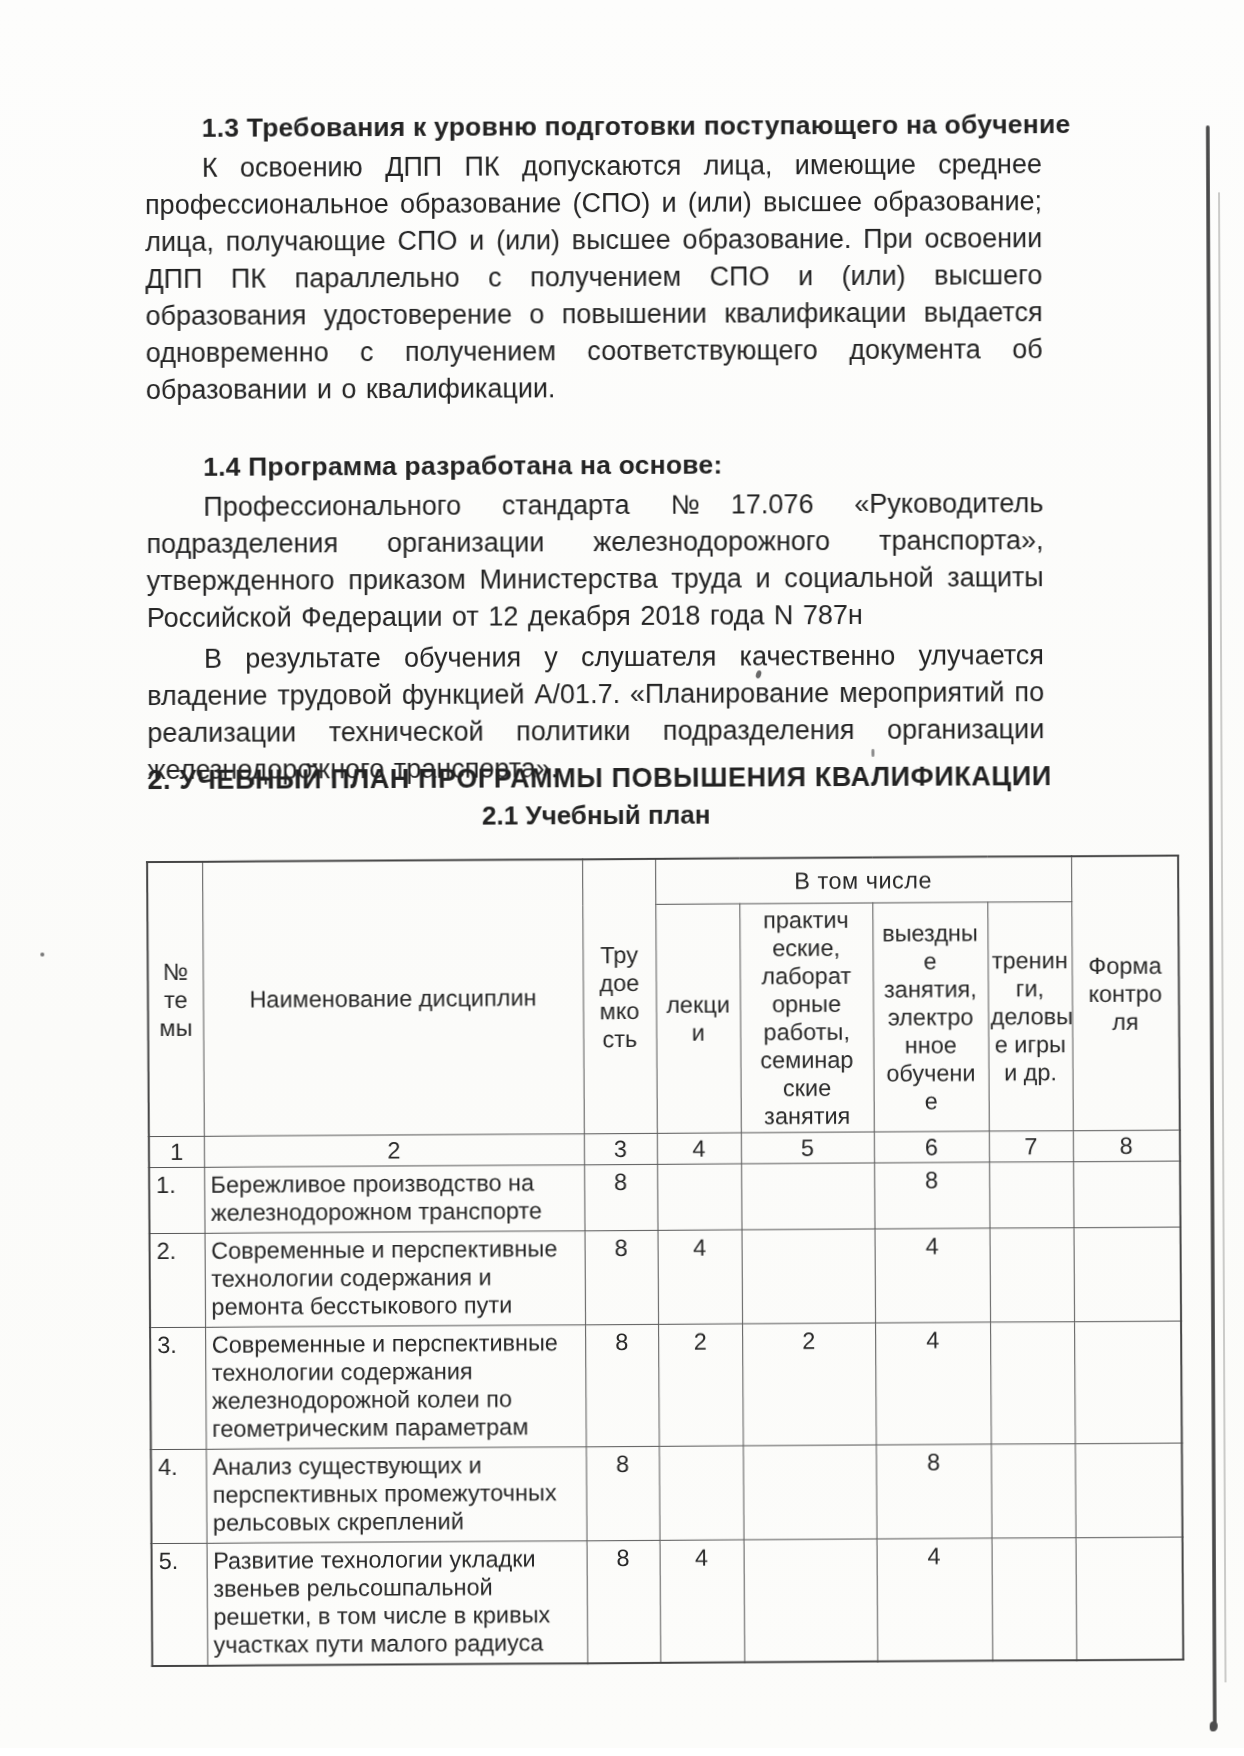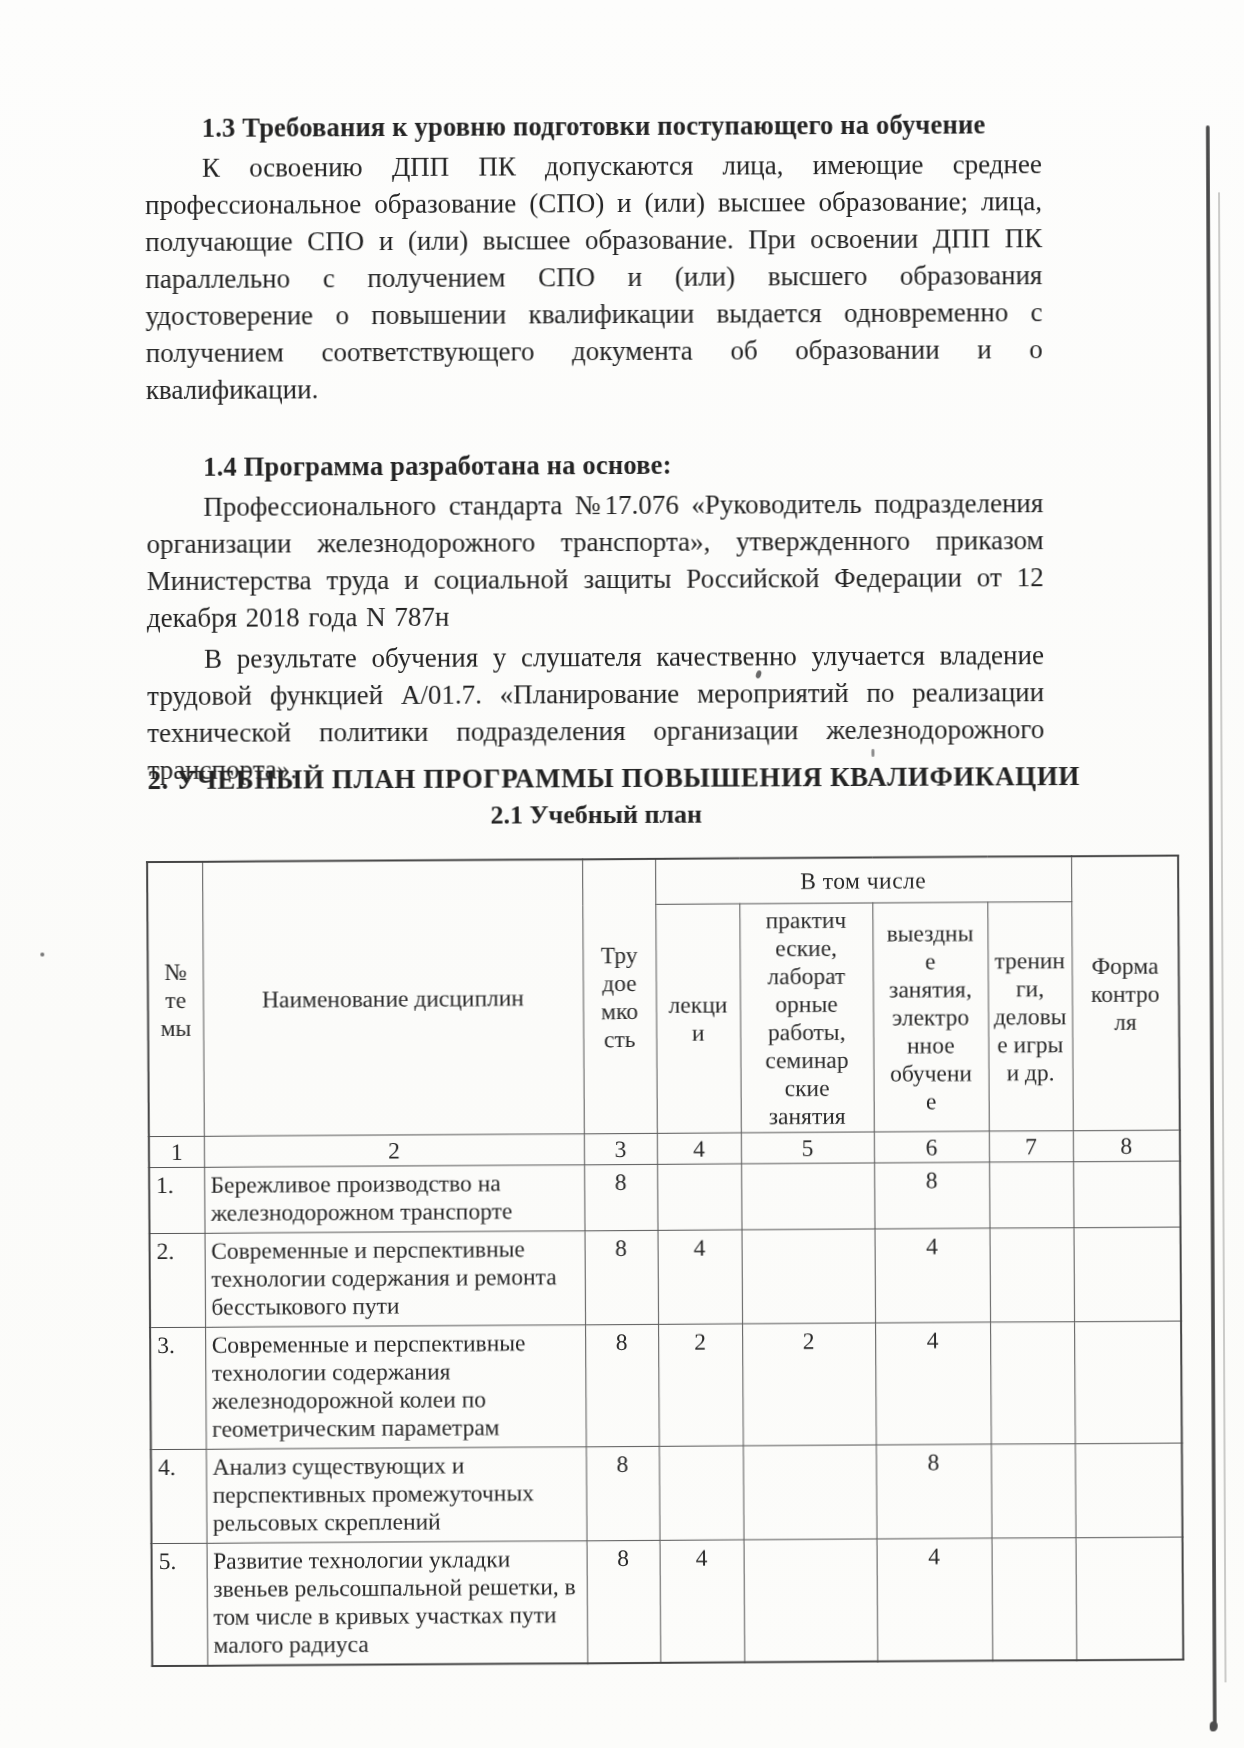--- a/index.html
+++ b/index.html
@@ -1,19 +1,19 @@
 <!DOCTYPE html>
 <html><head>
 <meta charset="utf-8">
 <style>
   html,body{margin:0;padding:0;}
   body{width:1244px;height:1756px;background:#ffffff;overflow:hidden;}
   .sheet{position:relative;width:1244px;height:1748px;overflow:hidden;
          background:linear-gradient(180deg,#fdfdfc 0%,#fbfbf9 60%,#fcfcfa 100%);
-         color:#262626;font-family:Liberation Serif, serif;}
+         color:#262626;font-family:Liberation Sans, sans-serif;}
   .tilt{position:absolute;left:0;top:0;width:1244px;height:1756px;
         transform:rotate(-0.25deg);transform-origin:50% 50%;filter:blur(0.3px) contrast(1.03);}
   .content{position:absolute;left:148px;top:0;width:897px;}
   .h-sec{font-size:26.5px;font-weight:bold;margin:0;line-height:36px;text-indent:57px;white-space:nowrap;letter-spacing:0.2px;}
   .h-first{margin-top:108px;}
   .h-second{margin-top:40px;}
   .para{font-size:27px;line-height:37px;margin:4px 0 0 0;text-align:justify;text-indent:57px;word-spacing:2px;}
   .plan-title{position:absolute;left:148px;top:763px;width:897px;text-align:center;
               font-weight:bold;font-size:27px;letter-spacing:0.6px;white-space:nowrap;}
   .plan-subtitle{position:absolute;left:148px;top:800px;width:897px;text-align:center;

